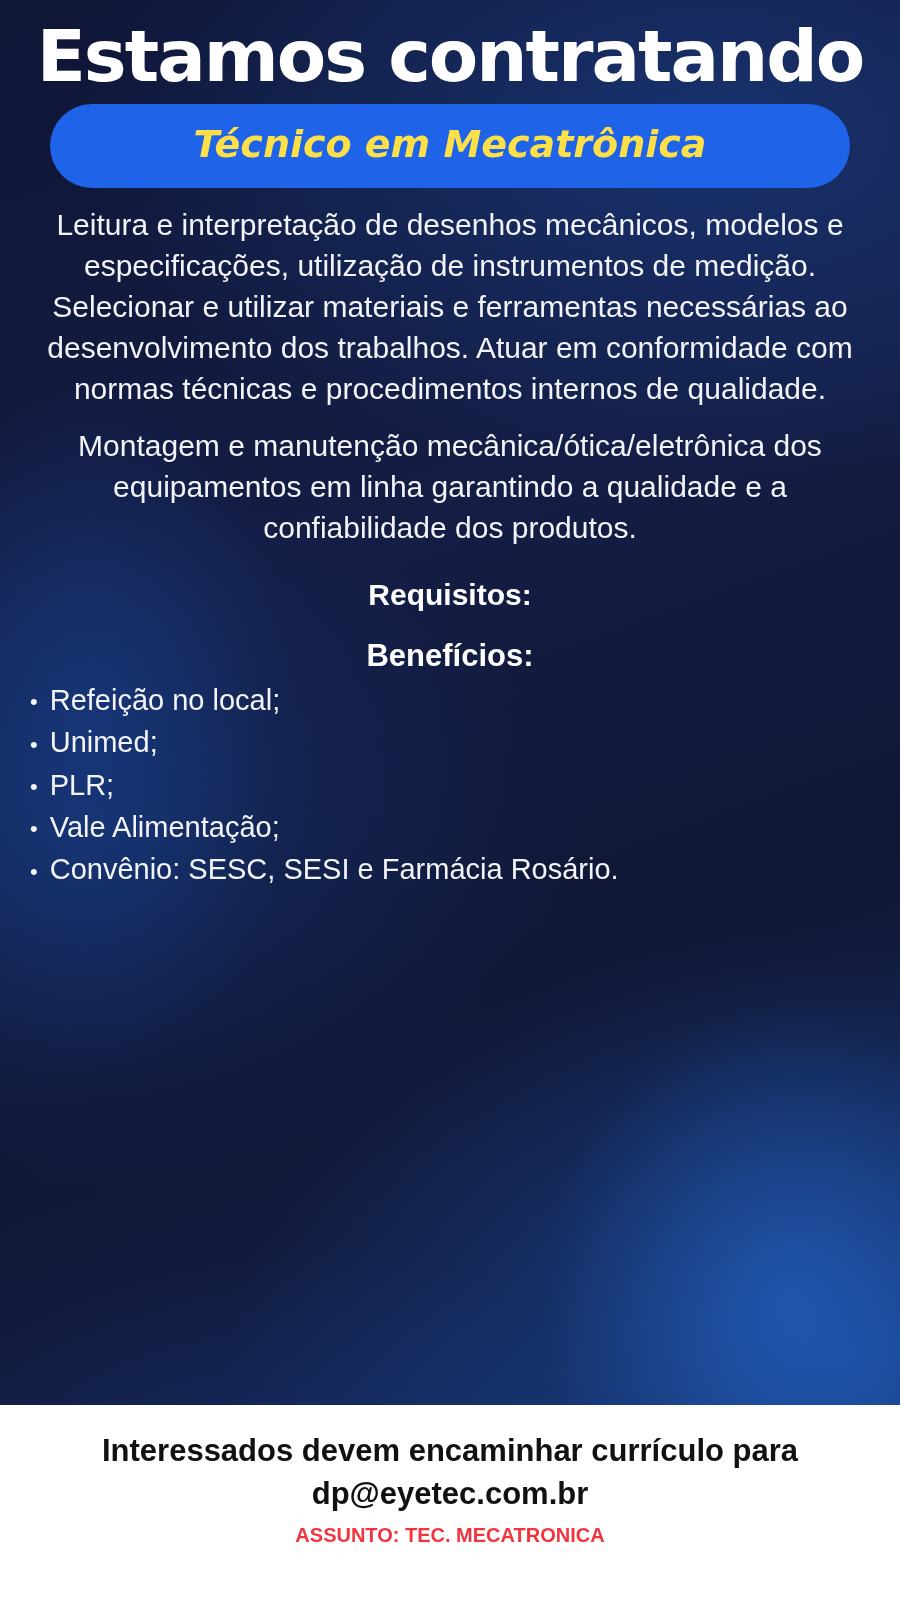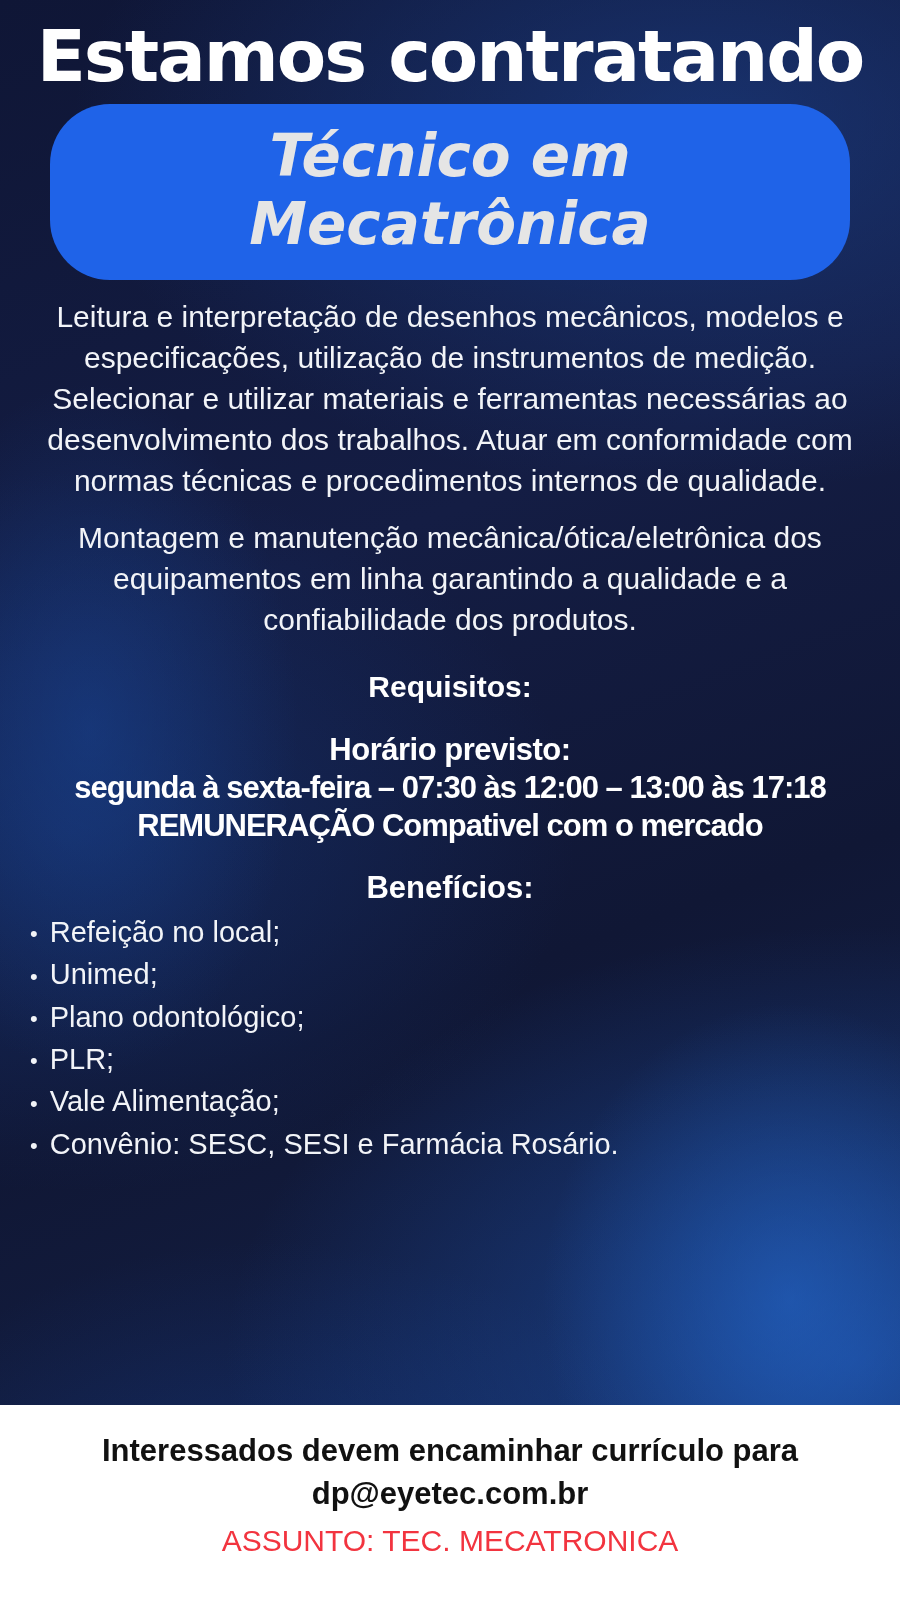--- a/index.html
+++ b/index.html
@@ -60,22 +60,22 @@
     font-family: "DejaVu Sans", sans-serif;
   }
   .pill {
     margin: 4px 36px 0 36px;
     background: #1f63e8;
     border-radius: 60px;
     padding: 18px 10px 22px 10px;
     text-align: center;
   }
   .pill-text {
-    color: #e5e5e5;
-    font-size: 58px;
+    color: #fde047;
+    font-size: 38px;
     font-weight: bold;
     font-style: italic;
     letter-spacing: 0px;
     font-family: "DejaVu Sans", sans-serif;
   }
   .desc {
     color: #f2f4f8;
     font-size: 30px;
     line-height: 41px;
     text-align: center;
@@ -166,22 +166,22 @@
     line-height: 42px;
   }
   .footer-email {
     color: #111111;
     font-size: 31px;
     font-weight: bold;
     line-height: 44px;
   }
   .footer-subject {
     color: #f2343f;
-    font-size: 30px;
-    font-weight: normal;
+    font-size: 20px;
+    font-weight: bold;
     margin-top: 8px;
   }
 </style>
 </head>
 <body>
 
 <div class="poster">
   <div class="glow-left"></div>
   <div class="glow-right"></div>
 
@@ -191,36 +191,28 @@
 
     <div class="pill">
       <span class="pill-text">Técnico em Mecatrônica</span>
     </div>
 
     <div class="desc">Leitura e interpretação de desenhos mecânicos, modelos e especificações, utilização de instrumentos de medição. Selecionar e utilizar materiais e ferramentas necessárias ao desenvolvimento dos trabalhos. Atuar em conformidade com normas técnicas e procedimentos internos de qualidade.</div>
     <div class="desc">Montagem e manutenção mecânica/ótica/eletrônica dos equipamentos em linha garantindo a qualidade e a confiabilidade dos produtos.</div>
 
     <div class="section-title">Requisitos:</div>
 
-    <div class="schedule">
-      <div class="schedule-title">Horário previsto:</div>
-      <div class="schedule-line">segunda à sexta-feira – 07:30 às 12:00 – 13:00 às 17:18</div>
-      <div class="schedule-line">REMUNERAÇÃO Compativel com o mercado</div>
-    </div>
 
     <div class="benefits-title">Benefícios:</div>
     <ul class="benefits-list">
       <li class="benefit-item">
         <span class="dot">•</span><span>Refeição no local;</span>
       </li>
       <li class="benefit-item">
         <span class="dot">•</span><span>Unimed;</span>
-      </li>
-      <li class="benefit-item">
-        <span class="dot">•</span><span>Plano odontológico;</span>
       </li>
       <li class="benefit-item">
         <span class="dot">•</span><span>PLR;</span>
       </li>
       <li class="benefit-item">
         <span class="dot">•</span><span>Vale Alimentação;</span>
       </li>
       <li class="benefit-item">
         <span class="dot">•</span><span>Convênio: SESC, SESI e Farmácia Rosário.</span>
       </li>

